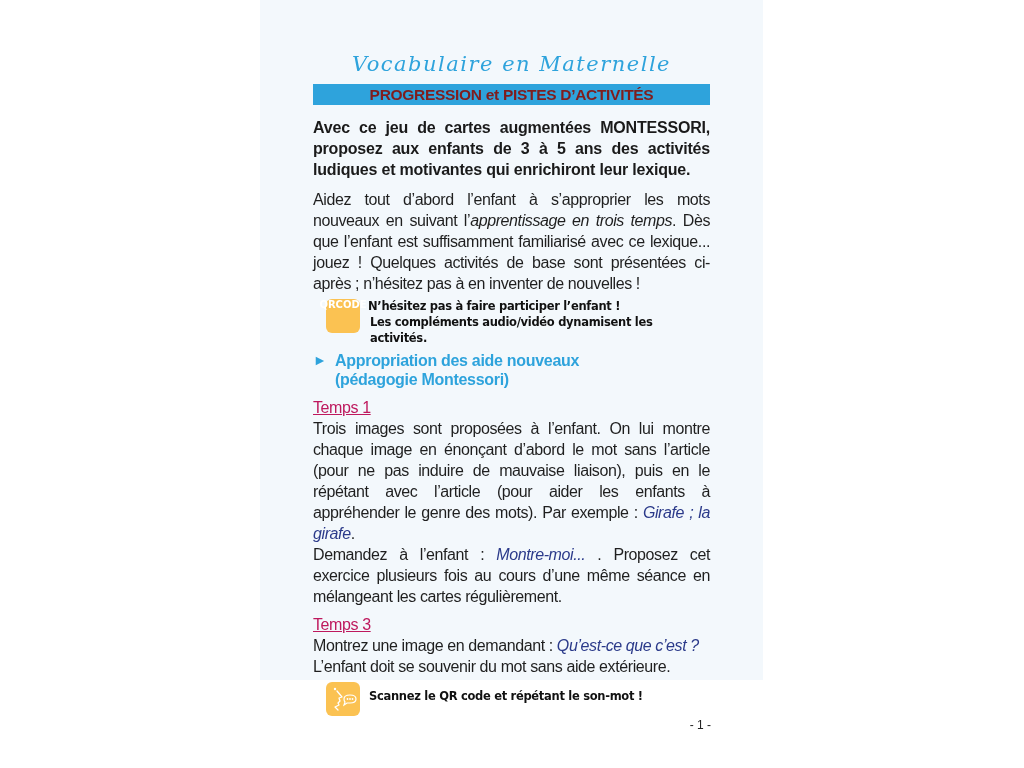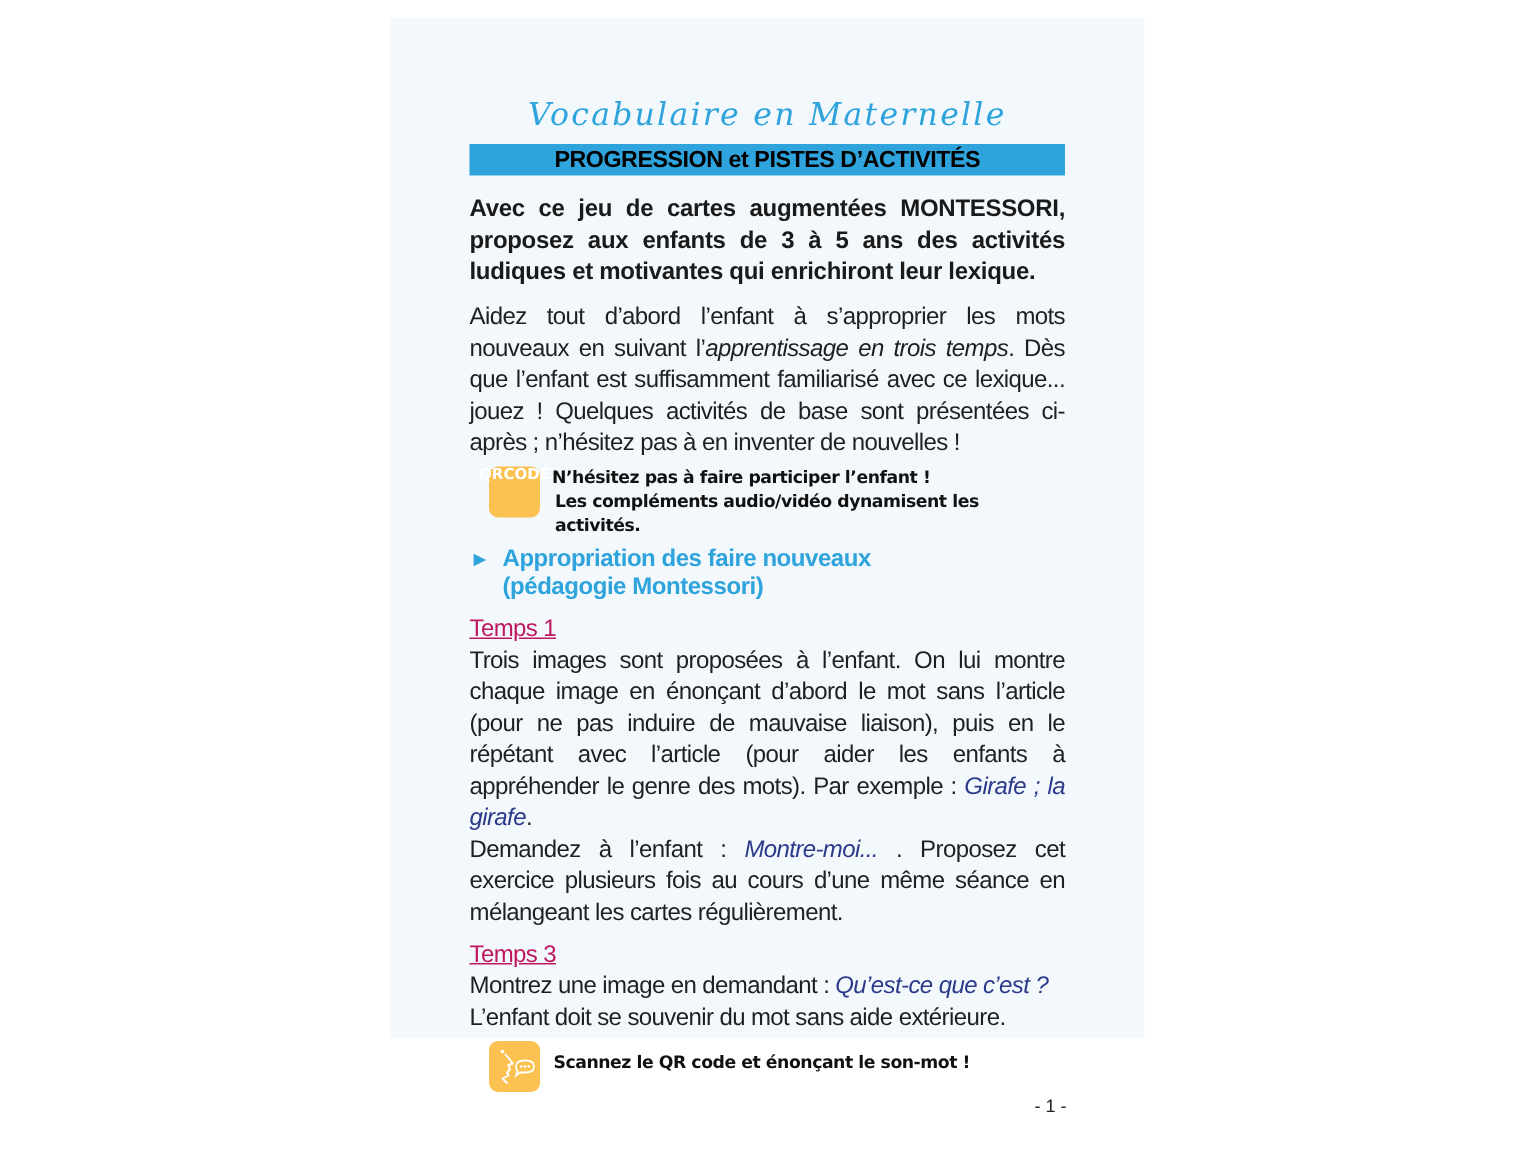--- a/index.html
+++ b/index.html
@@ -6,21 +6,21 @@
       margin: 0;
       padding: 0;
       width: 1024px;
       height: 768px;
       background: #ffffff;
       overflow: hidden;
     }
     .page {
       position: absolute;
       left: 260px;
-      top: 12px;
+      top: 0;
       width: 503px;
       height: 680px;
       background: #f3f8fc;
     }
     .script-title {
       position: absolute;
       left: 53px;
       top: 50px;
       width: 397px;
       text-align: center;
@@ -32,21 +32,21 @@
       font-weight: normal;
       line-height: 28px;
     }
     .banner {
       position: absolute;
       left: 53px;
       top: 84px;
       width: 397px;
       height: 21px;
       background: #2ea3dc;
-      color: #000000;
+      color: #7f1d1d;
       font-family: "Liberation Sans", sans-serif;
       font-weight: bold;
       font-size: 15.5px;
       line-height: 21px;
       text-align: center;
       letter-spacing: -0.3px;
     }
     .content {
       position: absolute;
       left: 53px;
@@ -191,21 +191,21 @@
         <span>CODE</span>
       </div>
       <div class="note-text">
         <div>N’hésitez pas à faire participer l’enfant !</div>
         <div>Les compléments audio/vidéo dynamisent les activités.</div>
       </div>
     </div>
 
     <div class="section-head">
       <span class="arrow">►</span>
-      <div>Appropriation des faire nouveaux</div>
+      <div>Appropriation des aide nouveaux</div>
       <div>(pédagogie Montessori)</div>
     </div>
 
     <div class="temps-label first">Temps 1</div>
     <p class="para"><span>Trois images sont proposées à l’enfant. On lui montre chaque image en énonçant d’abord le mot sans l’article (pour ne pas induire de mauvaise liaison), puis en le répétant avec l’article (pour aider les enfants à appréhender le genre des mots). Par exemple : </span><span class="quote">Girafe ; la girafe</span><span>.</span></p>
 
     <p class="para"><span>Demandez à l’enfant : </span><span class="quote">Montre-moi...</span><span> . Proposez cet exercice plusieurs fois au cours d’une même séance en mélangeant les cartes régulièrement.</span></p>
 
     <div class="temps-label" style="margin-top:7px">Temps 3</div>
     <p class="para" style="text-align:left"><span>Montrez une image en demandant : </span><span class="quote">Qu’est-ce que c’est ?</span><span> L’enfant doit se souvenir du mot sans aide extérieure.</span></p>
@@ -214,19 +214,19 @@
       <div class="audio-icon">
         <svg width="34" height="34" viewBox="0 0 34 34">
           <circle cx="9" cy="7" r="1.2" fill="#fff"></circle>
           <path d="M11 9 L16 15 L13 16 L14 19 L12 21 L13 23 L9 25 L12 28" stroke="#fff" stroke-width="1.3" fill="none" stroke-linecap="round" stroke-linejoin="round"></path>
           <path d="M18 17 Q18 13 24 13 Q30 13 30 17 Q30 21 24 21 L21 21 L18 23 L19 20 Q18 19 18 17 Z" stroke="#fff" stroke-width="1.2" fill="none"></path>
           <circle cx="21.5" cy="17" r="0.9" fill="#fff"></circle>
           <circle cx="24" cy="17" r="0.9" fill="#fff"></circle>
           <circle cx="26.5" cy="17" r="0.9" fill="#fff"></circle>
         </svg>
       </div>
-      <div class="audio-text">Scannez le QR code et énonçant le son-mot !</div>
+      <div class="audio-text">Scannez le QR code et répétant le son-mot !</div>
     </div>
 
   </div>
 
   <div class="page-number">- 1 -</div>
 </div>
 
 </body></html>

